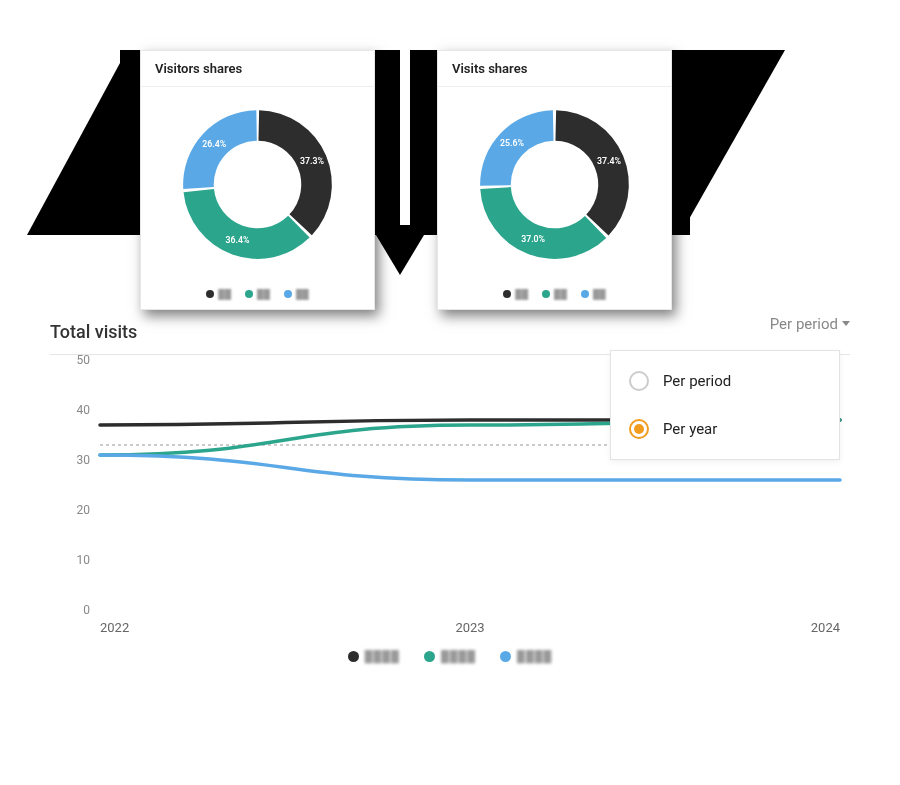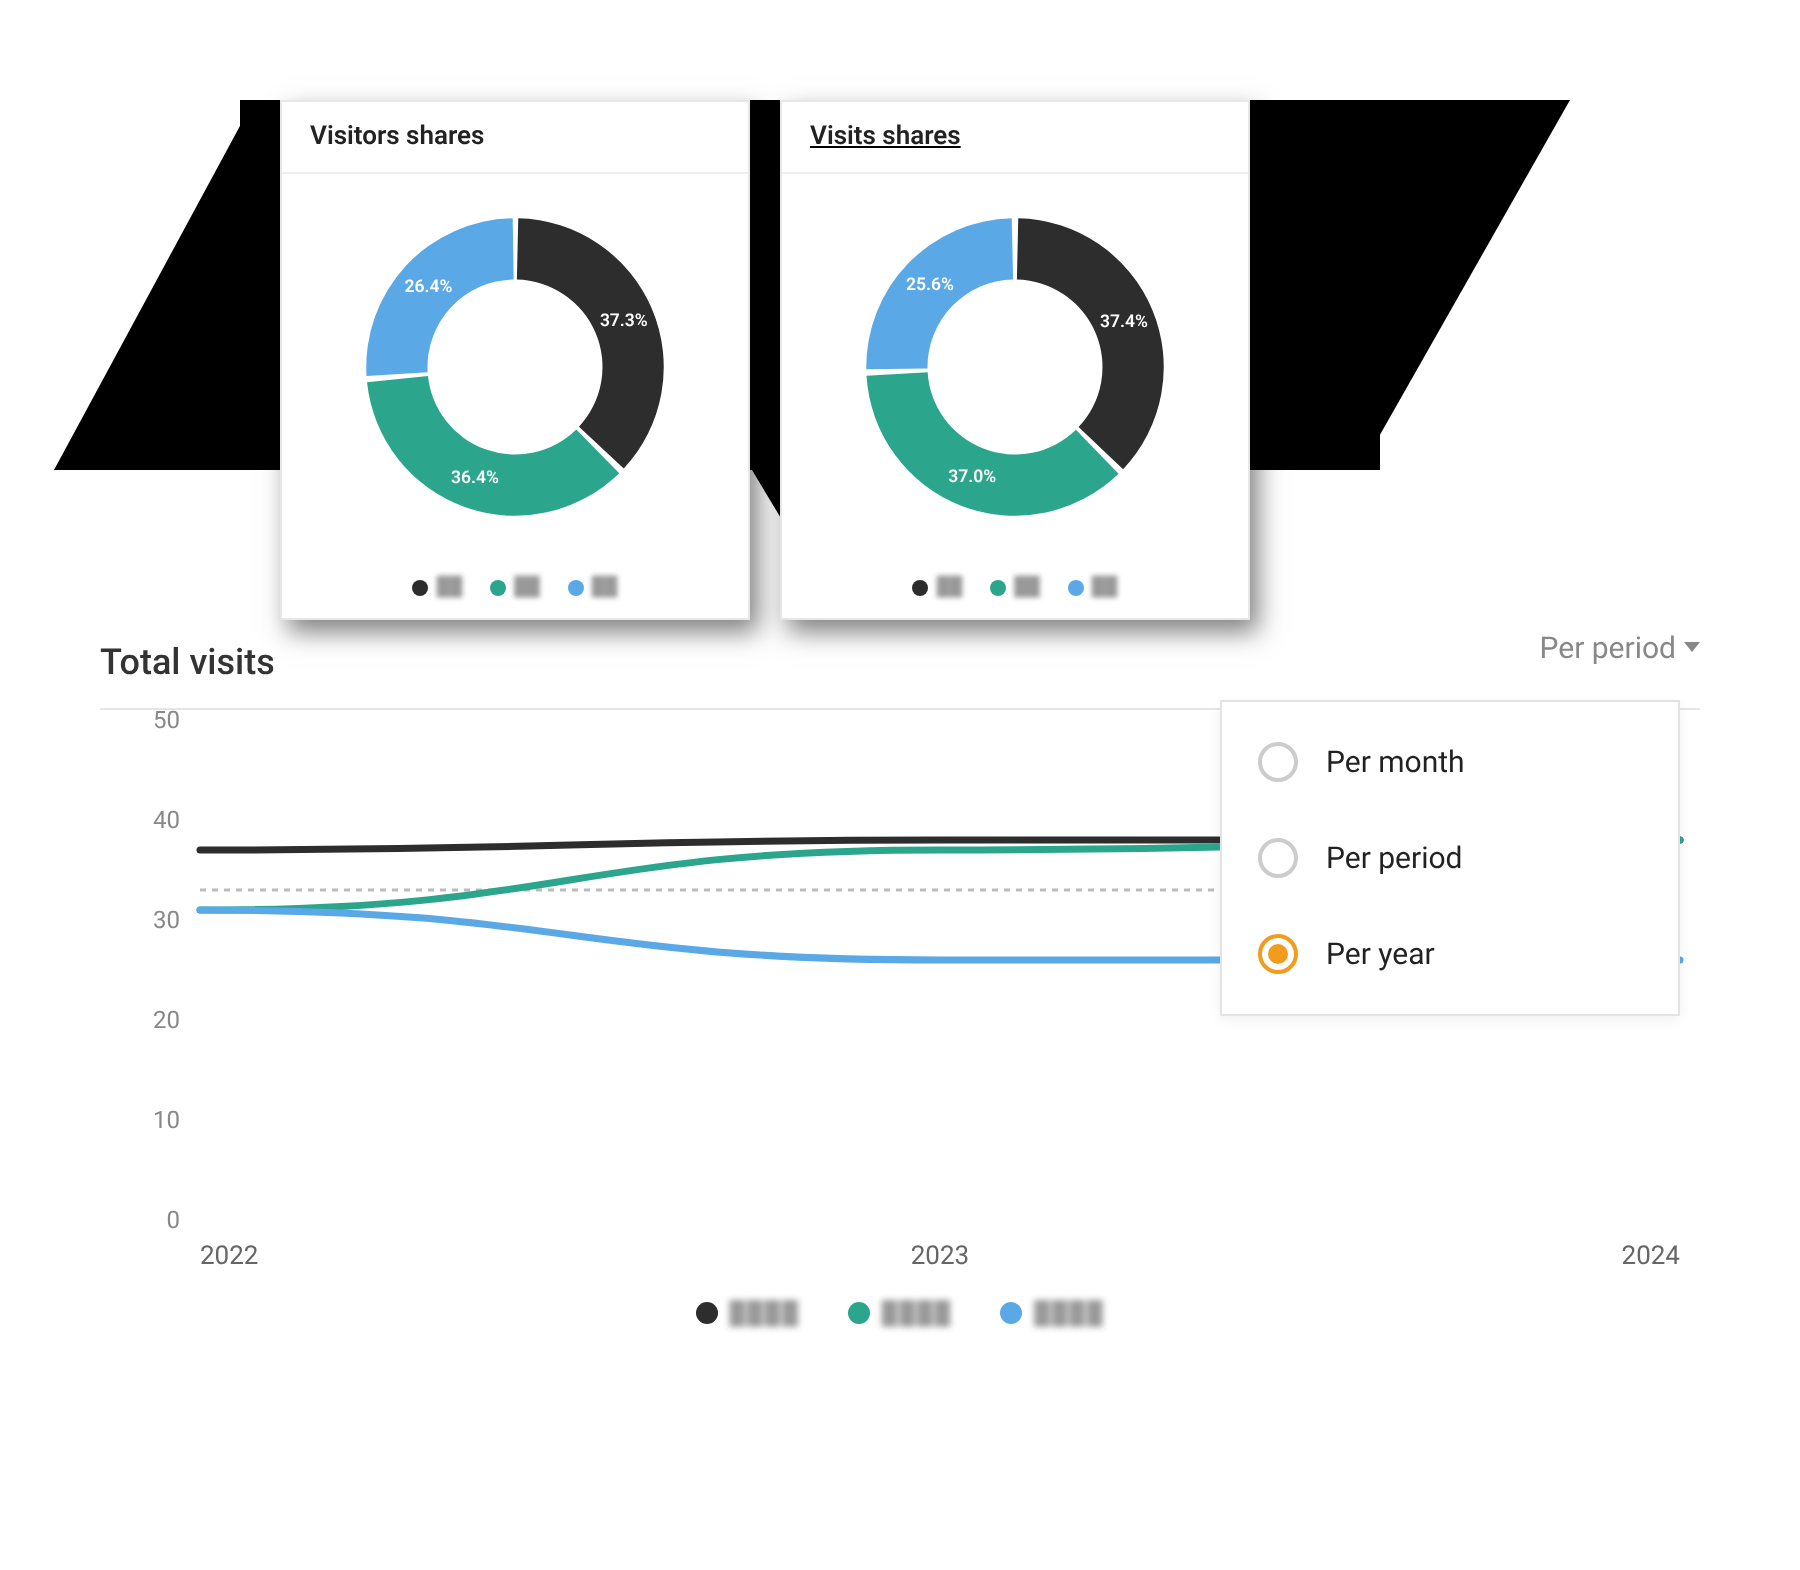--- a/index.html
+++ b/index.html
@@ -208,21 +208,21 @@
           <span class="legend-dot" style="background: rgb(44, 165, 141);"></span>
           <span class="legend-text">██</span>
         </div>
         <div class="legend-item">
           <span class="legend-dot" style="background: rgb(90, 169, 230);"></span>
           <span class="legend-text">██</span>
         </div>
       </div>
   </div>
 
-  <div class="donut-card" style="left:390px;text-decoration:underline;">
+  <div class="donut-card" style="left:437px;">
     <div class="donut-card-header">Visits shares</div>
     <div class="donut-body">
       <svg class="donut-svg" viewBox="-100 -100 200 200" id="donut-1">
           <path d="M 1.8542652279376985 -84.97977230179228 A 85 85 0 0 1 61.76903924025613 58.39165857668113 L 36.334728964856545 34.348034456871254 A 50 50 0 0 0 1.090744251728058 -49.988101353995454 Z" fill="#2d2d2d"></path>
           <text x="62.28040994123275" y="-23.02691947872427" text-anchor="middle" class="donut-label">37.4%</text>
           <path d="M 59.16324042743717 61.03041030605369 A 85 85 0 0 1 -84.84950425341587 5.055850863065671 L -49.91147309024463 2.9740299194503947 A 50 50 0 0 0 34.80190613378657 35.90024135650217 Z" fill="#2ca58d"></path>
           <text x="-24.453587252556805" y="65.91480009092925" text-anchor="middle" class="donut-label">37.0%</text>
           <path d="M -84.98927944373483 1.3499554195423922 A 85 85 0 0 1 -1.854265227937671 -84.97977230179228 L -1.090744251728042 -49.988101353995454 A 50 50 0 0 0 -49.99369379043225 0.7940914232602307 Z" fill="#5aa9e6"></path>
           <text x="-48.620859179933746" y="-43.821598142364294" text-anchor="middle" class="donut-label">25.6%</text>
         </svg>
@@ -281,24 +281,20 @@
     </div>
     <div class="legend-item">
       <span class="legend-dot" style="background: rgb(90, 169, 230);"></span>
       <span class="legend-text">████</span>
     </div>
   </div>
 
 <div class="dropdown-panel" id="dropdown-panel">
     <div class="dropdown-option">
       <span class="radio-outer"></span>
-      <span>Per month</span>
-    </div>
-    <div class="dropdown-option">
-      <span class="radio-outer"></span>
       <span>Per period</span>
     </div>
     <div class="dropdown-option">
       <span class="radio-outer selected">
         <span class="radio-inner"></span>
       </span>
       <span>Per year</span>
     </div>
   </div>
 

